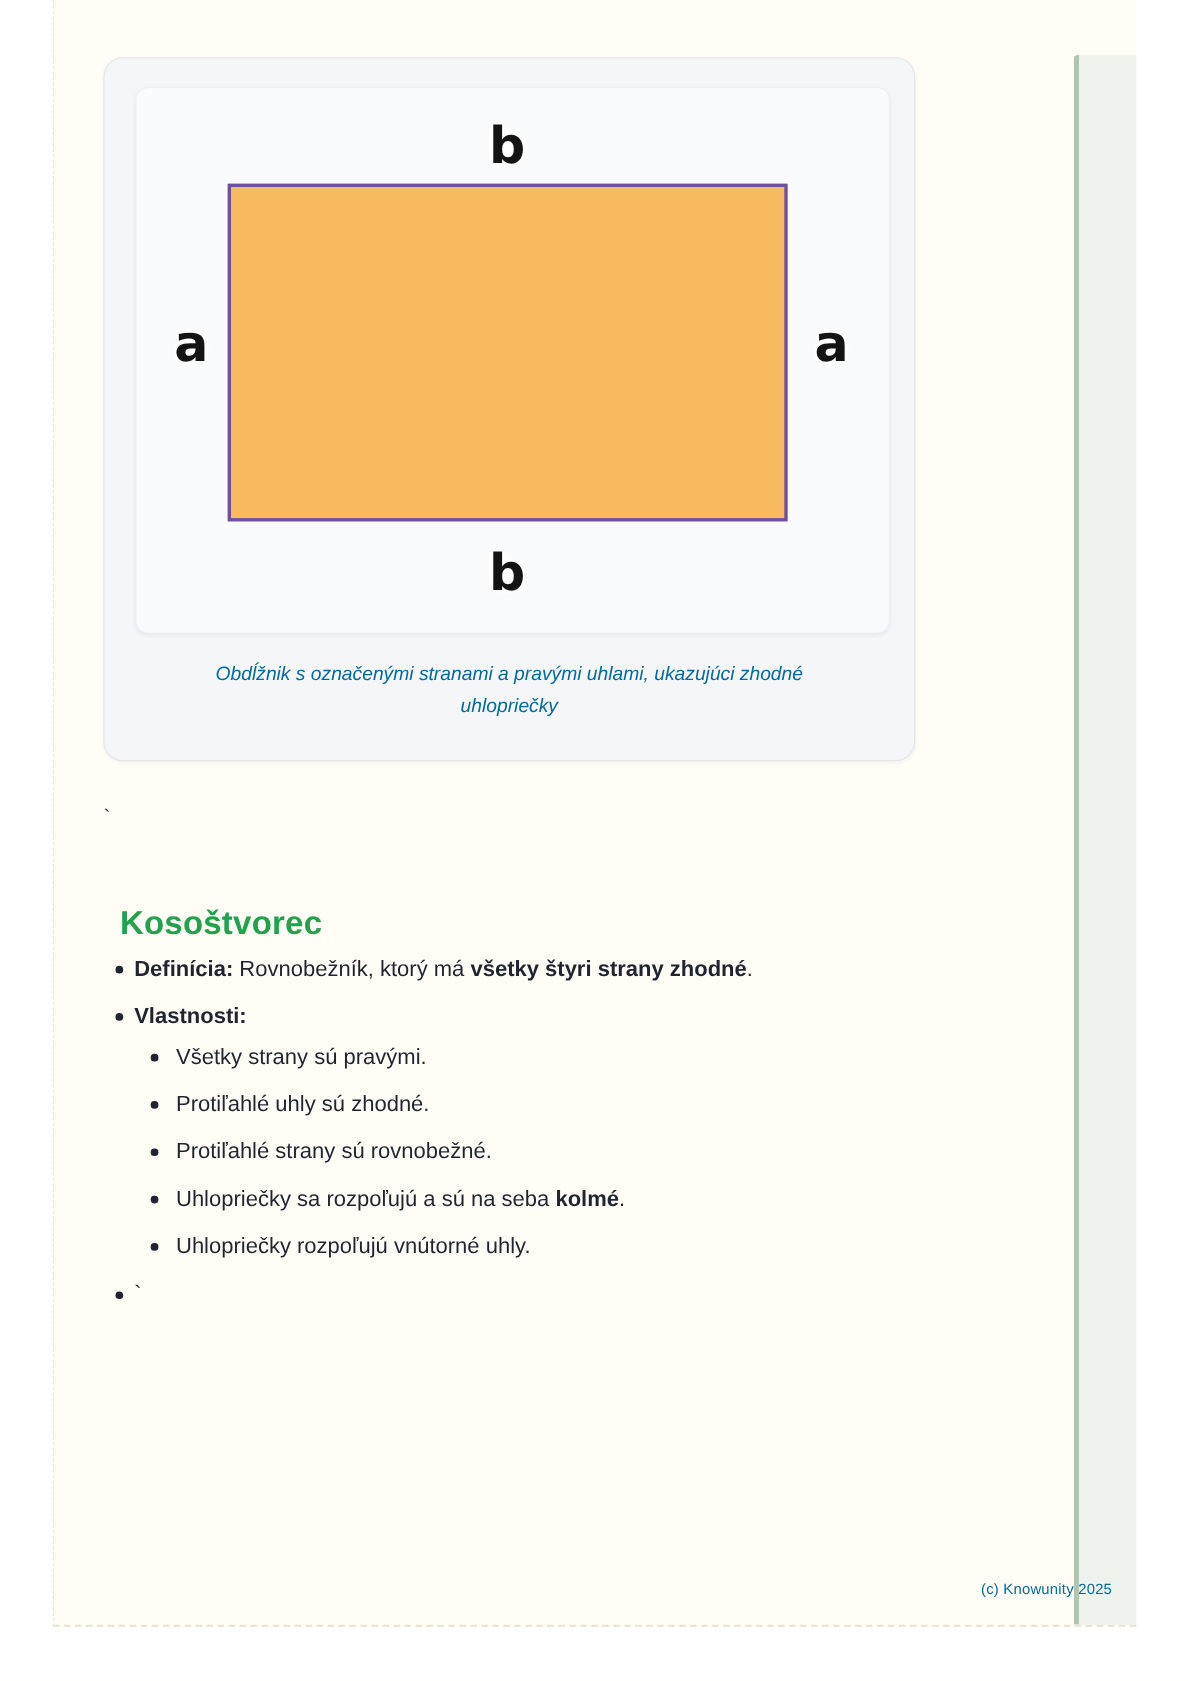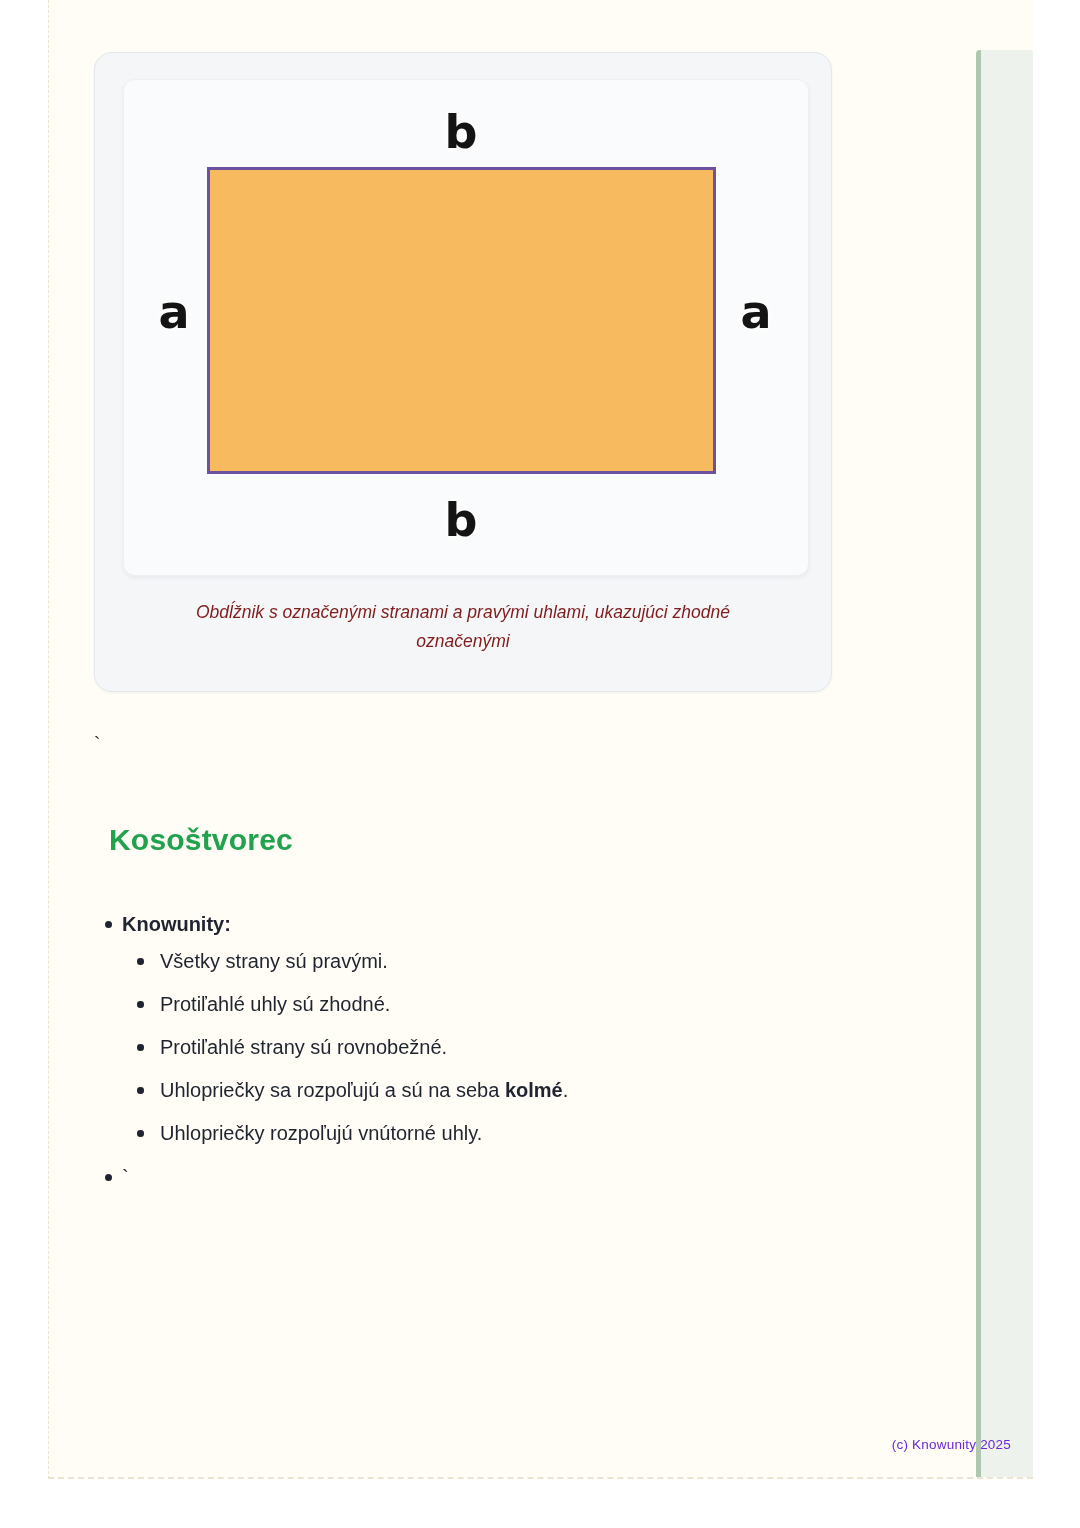--- a/index.html
+++ b/index.html
@@ -40,21 +40,21 @@
     font-family:"DejaVu Sans","Liberation Sans",sans-serif;
     font-weight:700;font-size:46px;color:#141414;line-height:1;
     text-shadow:0 0 8px #fff,0 0 10px #fff,0 0 14px #fff;
   }
   .lbl-top   {left:337px;top:52px;}
   .lbl-bottom{left:337px;top:440px;}
   .lbl-left  {left:50px; top:232px;}
   .lbl-right {left:632px;top:232px;}
   .caption{
     position:absolute;left:0;top:545px;width:100%;
-    text-align:center;font-style:italic;color:#7f1d1d;
+    text-align:center;font-style:italic;color:#0369a1;
     font-size:17.5px;line-height:29px;
   }
   
   .stray{
     position:absolute;left:45px;top:733px;font-size:19px;color:#2A2F3A;
   }
   .heading{
     position:absolute;left:45px;top:808px;margin:15px;
     font-size:30px;font-weight:700;color:#21A24D;letter-spacing:.2px;
   }
@@ -72,50 +72,53 @@
   .y-def {top:868px;}
   .y-vla {top:911px;}
   .y-s1  {top:948px;}
   .y-s2  {top:991px;}
   .y-s3  {top:1034px;}
   .y-s4  {top:1077px;}
   .y-s5  {top:1120px;text-align:right;}
   .y-tick{top:1164px;}
   .footer{
     position:absolute;right:22px;top:1437px;
-    font-size:13.5px;color:#6d28d9;letter-spacing:.2px;
+    font-size:13.5px;color:#0369a1;letter-spacing:.2px;
   }
 </style>
 </head>
 <body>
 
 <div class="paper">
 
   <div class="side-panel"></div>
 
   <div class="card">
     <div class="figure">
       <div class="rect"></div>
       <span class="side-label lbl-top">b</span>
       <span class="side-label lbl-bottom">b</span>
       <span class="side-label lbl-left">a</span>
       <span class="side-label lbl-right">a</span>
     </div>
     <div class="caption">
       <div>Obdĺžnik s označenými stranami a pravými uhlami, ukazujúci zhodné</div>
-      <div>označenými</div>
+      <div>uhlopriečky</div>
     </div>
   </div>
 
   <div class="stray">`</div>
 
   <h2 class="heading">Kosoštvorec</h2>
 
+  <div class="li l1 y-def">
+    <span class="b">Definícia:</span><span> Rovnobežník, ktorý má </span><span class="b">všetky štyri strany zhodné</span><span>.</span>
+  </div>
 
-  <div class="li l1 y-vla b" style="font-weight:700">Knowunity:</div>
+  <div class="li l1 y-vla b" style="font-weight:700">Vlastnosti:</div>
 
   <div class="li l2 y-s1">Všetky strany sú pravými.</div>
   <div class="li l2 y-s2">Protiľahlé uhly sú zhodné.</div>
   <div class="li l2 y-s3">Protiľahlé strany sú rovnobežné.</div>
   <div class="li l2 y-s4">
     <span>Uhlopriečky sa rozpoľujú a sú na seba </span><span class="b">kolmé</span><span>.</span>
   </div>
   <div class="li l2 y-s5">Uhlopriečky rozpoľujú vnútorné uhly.</div>
 
   <div class="li l1 y-tick">`</div>

